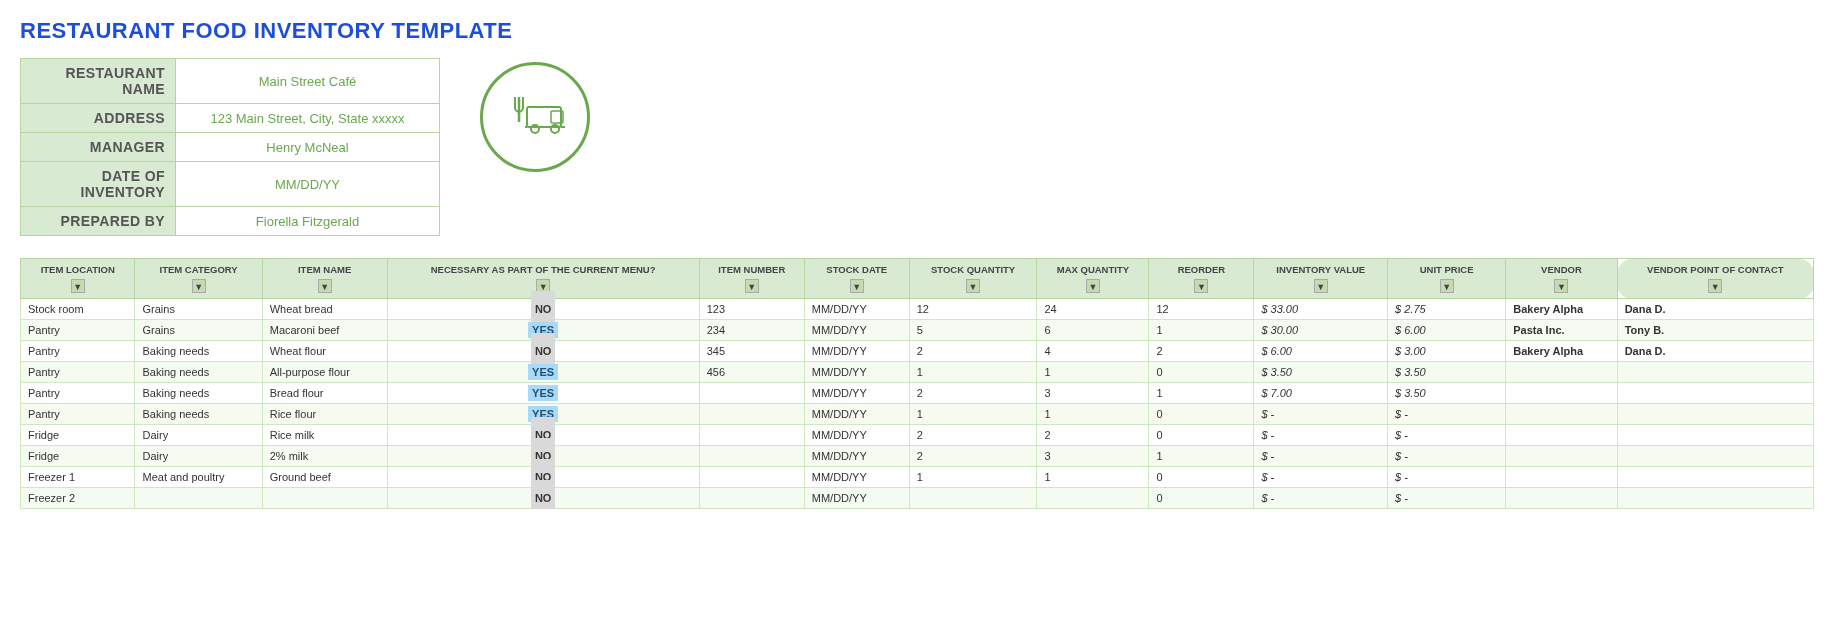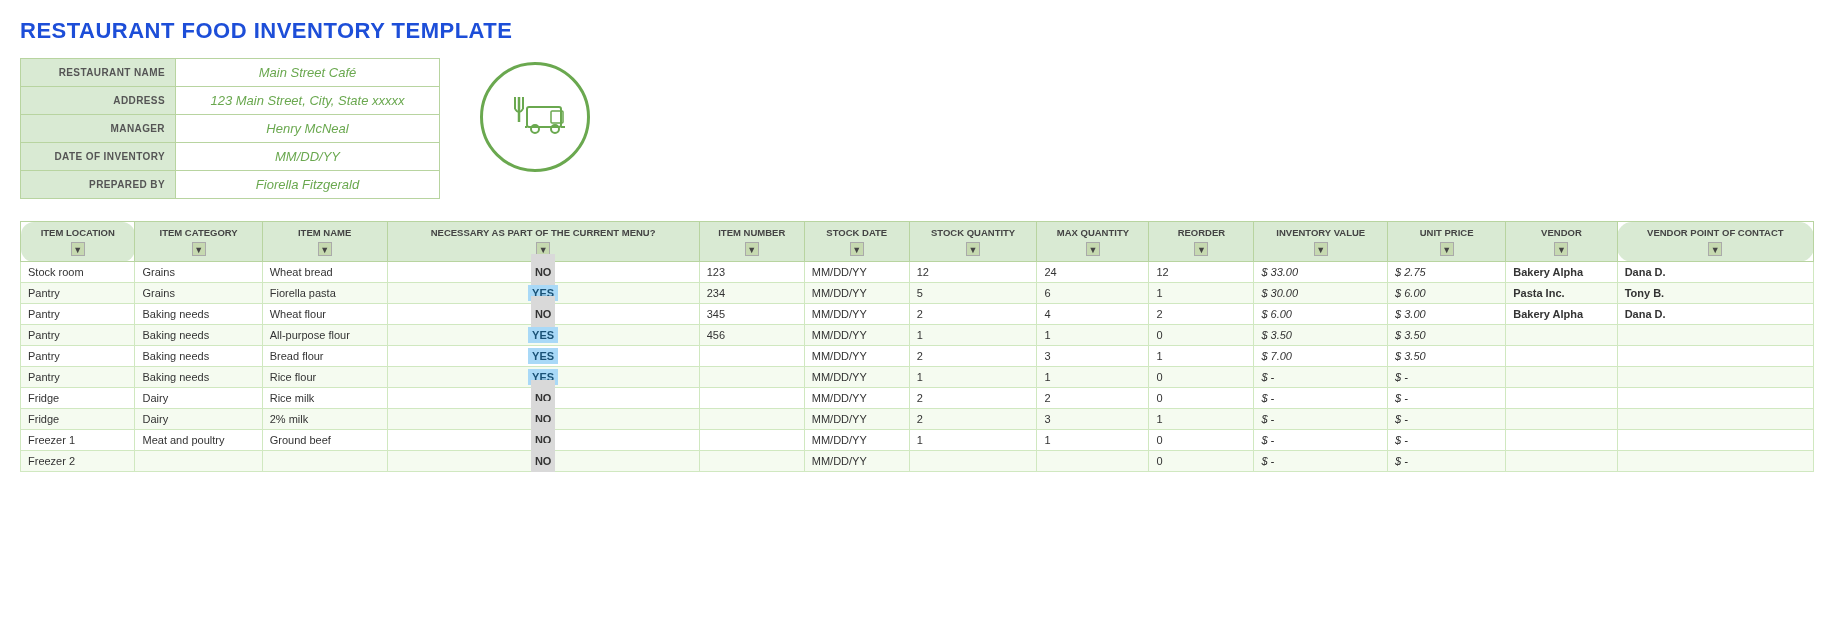--- a/index.html
+++ b/index.html
@@ -24,31 +24,30 @@
       border-collapse: collapse;
       width: 420px;
     }
     .info-table tr td {
       border: 1px solid #b8d4a0;
       padding: 6px 10px;
     }
     .info-table tr td:first-child {
       background: #d9ead3;
       color: #555;
-      font-size: 10px;
+      font-size: 14px;
       font-weight: bold;
       text-align: right;
       letter-spacing: 0.4px;
       width: 155px;
     }
     .info-table tr td:last-child {
       color: #6aa84f;
       font-size: 13px;
       text-align: center;
-      font-style: italic;
     }
 
     .logo-circle {
       width: 110px;
       height: 110px;
       border-radius: 50%;
       border: 3px solid #6aa84f;
       display: flex;
       align-items: center;
       justify-content: center;
@@ -182,21 +181,21 @@
       <line x1="28" y1="40" x2="26" y2="40" stroke="#6aa84f" stroke-width="2"></line>
       <line x1="62" y1="40" x2="66" y2="40" stroke="#6aa84f" stroke-width="2"></line>
     </svg>
   </div>
 </div>
 
 <div class="inventory-table-wrapper">
   <table class="inventory-table">
     <thead>
       <tr id="inventory-header">
-          <th style="min-width: 80px; border-radius: 13px;">
+          <th style="min-width: 80px;">
             <div class="col-header-inner">
               <span>ITEM LOCATION</span>
               <span class="filter-btn">▼</span>
             </div>
           </th>
           <th style="min-width: 80px;">
             <div class="col-header-inner">
               <span>ITEM CATEGORY</span>
               <span class="filter-btn">▼</span>
             </div>
@@ -281,21 +280,21 @@
           <td class="cell-center">24</td>
           <td class="cell-center">12</td>
           <td class="cell-right dollar-cell">$   33.00</td>
           <td class="cell-right dollar-cell">$   2.75</td>
           <td class="cell-bold">Bakery Alpha</td>
           <td class="cell-bold">Dana D.</td>
         </tr>
         <tr>
           <td>Pantry</td>
           <td>Grains</td>
-          <td>Fiorella pasta</td>
+          <td>Macaroni beef</td>
           <td class="necessary" style="text-align: center;"><span class="yes-badge">YES</span></td>
           <td class="cell-center">234</td>
           <td class="cell-center">MM/DD/YY</td>
           <td class="cell-center">5</td>
           <td class="cell-center">6</td>
           <td class="cell-center">1</td>
           <td class="cell-right dollar-cell">$   30.00</td>
           <td class="cell-right dollar-cell">$   6.00</td>
           <td class="cell-bold">Pasta Inc.</td>
           <td class="cell-bold">Tony B.</td>

